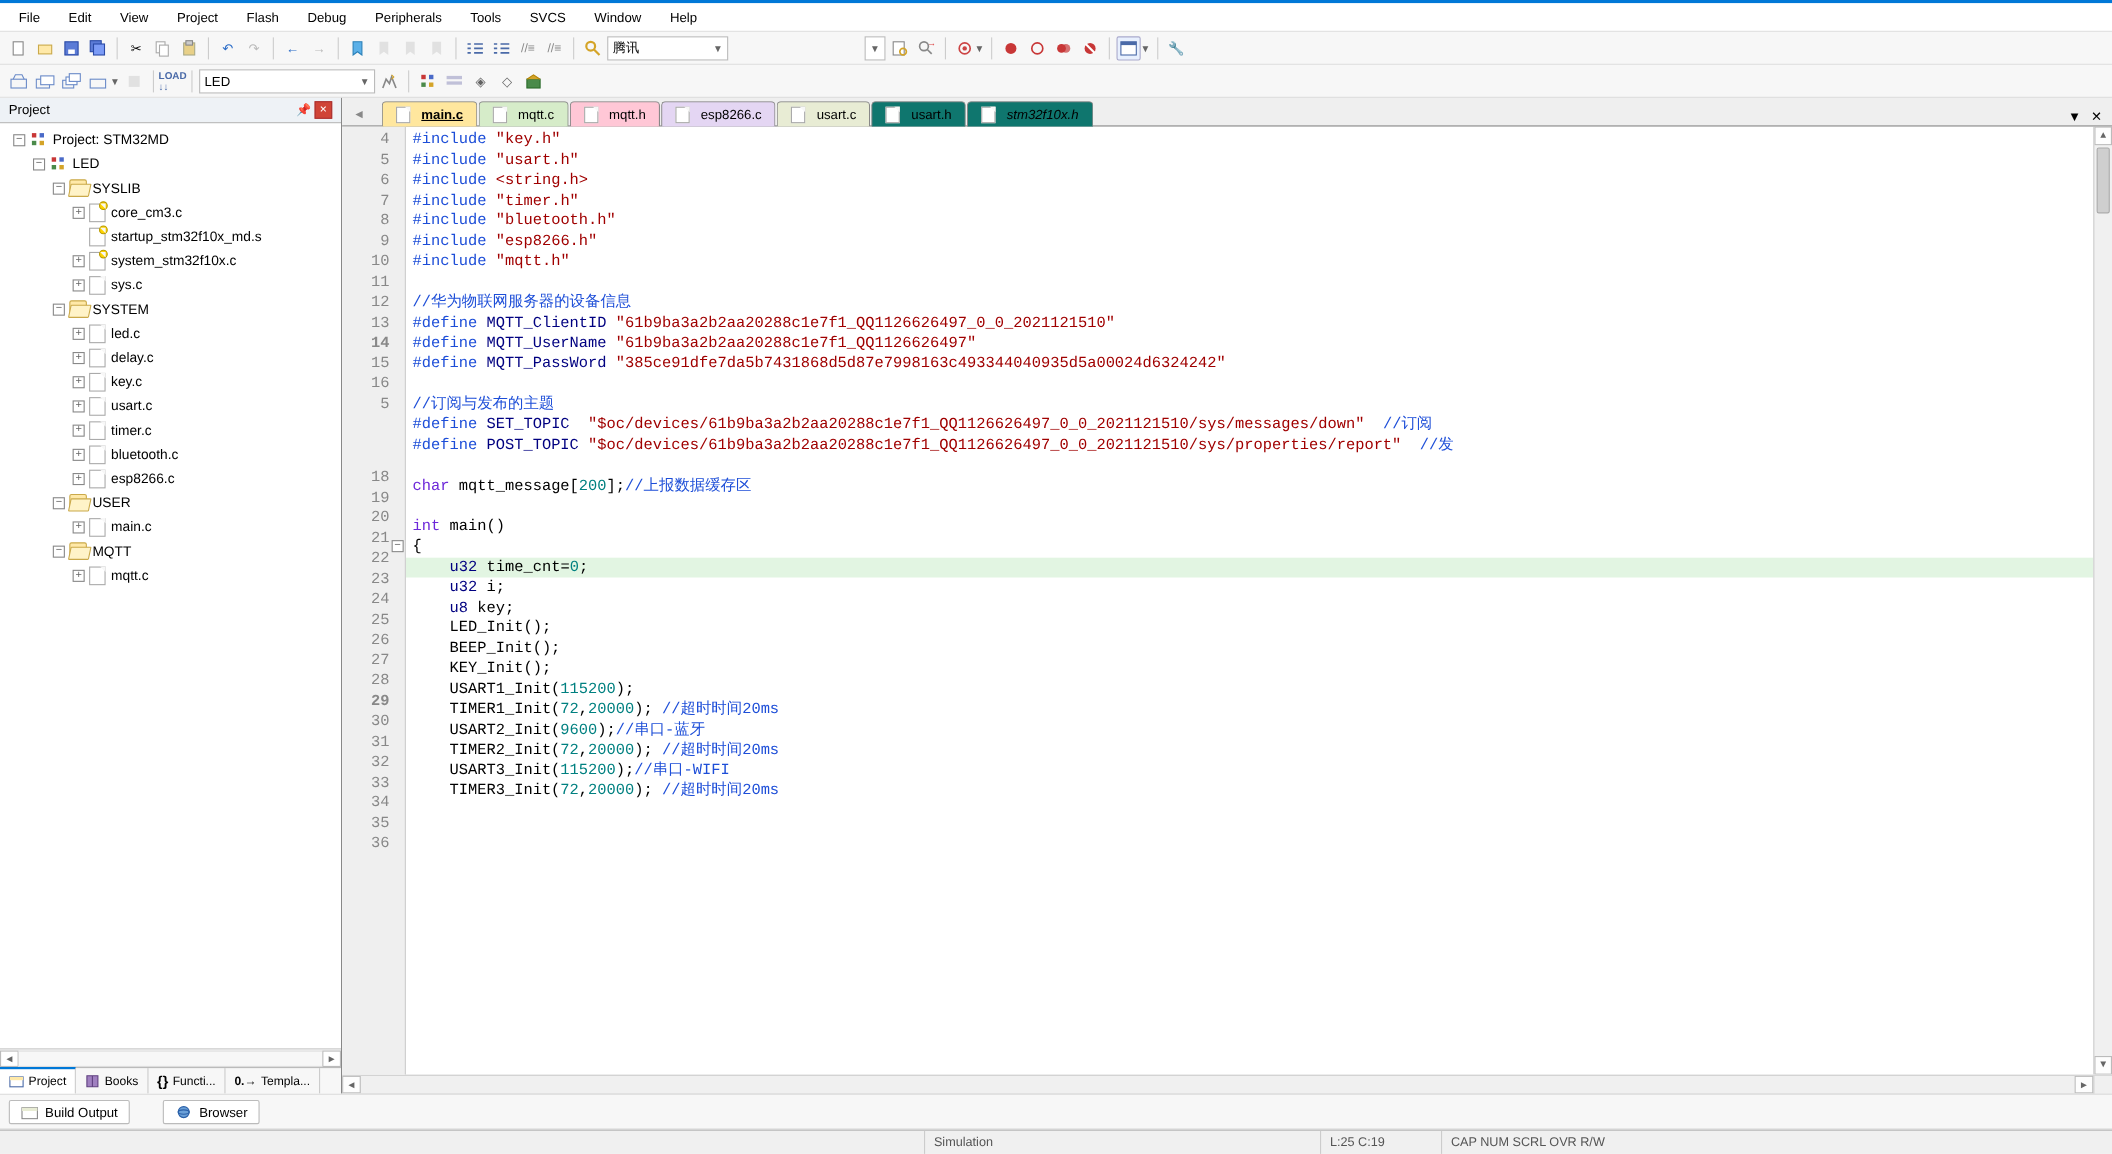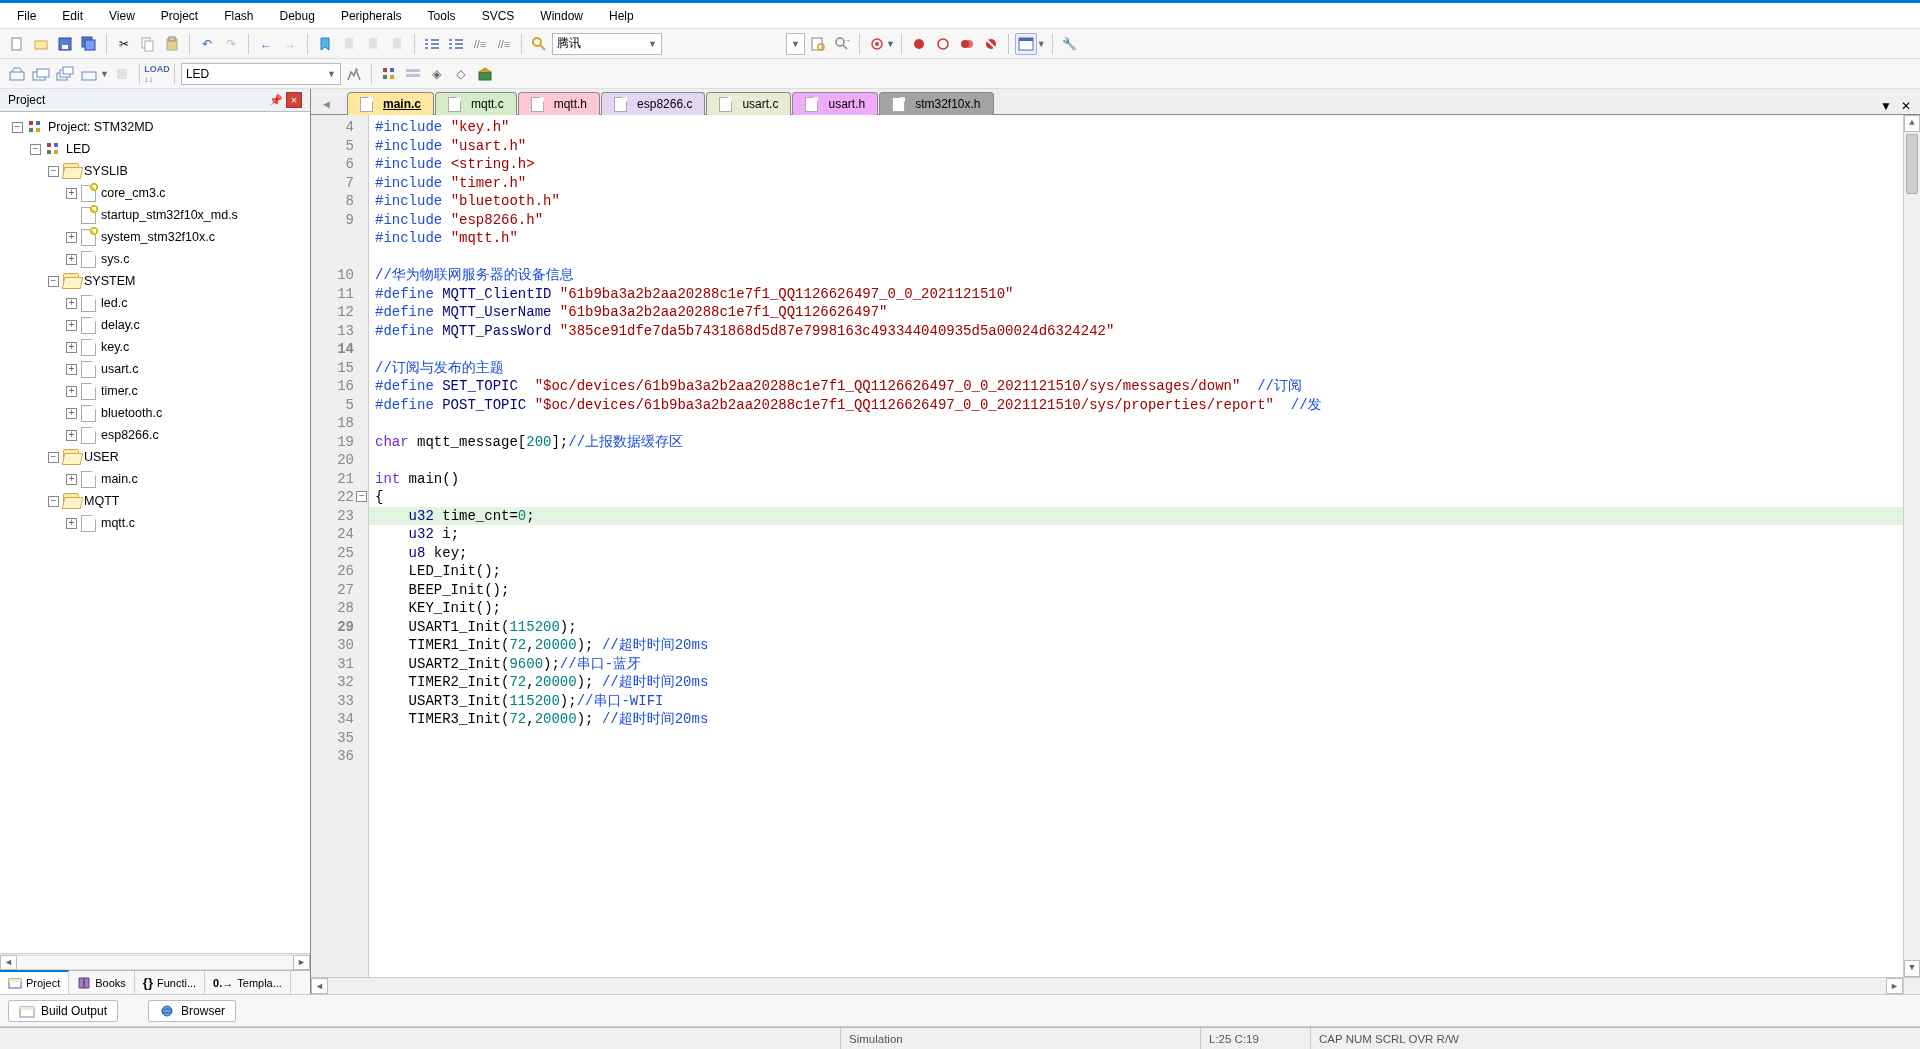--- a/index.html
+++ b/index.html
@@ -496,50 +496,50 @@
           <span>mqtt.h</span>
         </div>
         <div class="file-tab" style="background: rgb(228, 214, 243);">
           <span class="c-icon"></span>
           <span>esp8266.c</span>
         </div>
         <div class="file-tab" style="background: rgb(232, 236, 212);">
           <span class="c-icon"></span>
           <span>usart.c</span>
         </div>
-        <div class="file-tab" style="background: #f0abfc;">
+        <div class="file-tab" style="background: #0f766e;">
           <span class="c-icon"></span>
           <span>usart.h</span>
         </div>
-        <div class="file-tab" style="background: #a3a3a3;">
+        <div class="file-tab" style="background: #0f766e; font-style: italic;">
           <span class="c-icon"></span>
           <span>stm32f10x.h</span>
         </div>
         <div class="right-ctrl">
         <span>▼</span>
         <span>✕</span>
       </div>
     </div>
     <div class="code-wrap">
       <div class="gutter" id="gutter">
           <div style="height: 18.5px;">4</div>
           <div style="height: 18.5px;">5</div>
           <div style="height: 18.5px;">6</div>
           <div style="height: 18.5px;">7</div>
           <div style="height: 18.5px;">8</div>
           <div style="height: 18.5px;">9</div>
-          <div style="height: 18.5px; margin-top: 37px;">10</div>
+          <div style="height: 18.5px;">10</div>
           <div style="height: 18.5px;">11</div>
           <div style="height: 18.5px;">12</div>
           <div style="height: 18.5px;">13</div>
           <div style="height: 18.5px; font-weight: bold;">14</div>
           <div style="height: 18.5px;">15</div>
           <div style="height: 18.5px;">16</div>
           <div style="height: 18.5px;">5</div>
-          <div style="height: 18.5px;">18</div>
+          <div style="height: 18.5px; margin-top: 48px;">18</div>
           <div style="height: 18.5px;">19</div>
           <div style="height: 18.5px;">20</div>
           <div style="height: 18.5px;">21</div>
           <div style="height: 18.5px;">22</div>
           <div style="height: 18.5px;">23</div>
           <div style="height: 18.5px;">24</div>
           <div class="fold" style="top: 376px;">−</div>
           <div style="height: 18.5px; text-align: right;">25</div>
           <div style="height: 18.5px;">26</div>
           <div style="height: 18.5px;">27</div>

